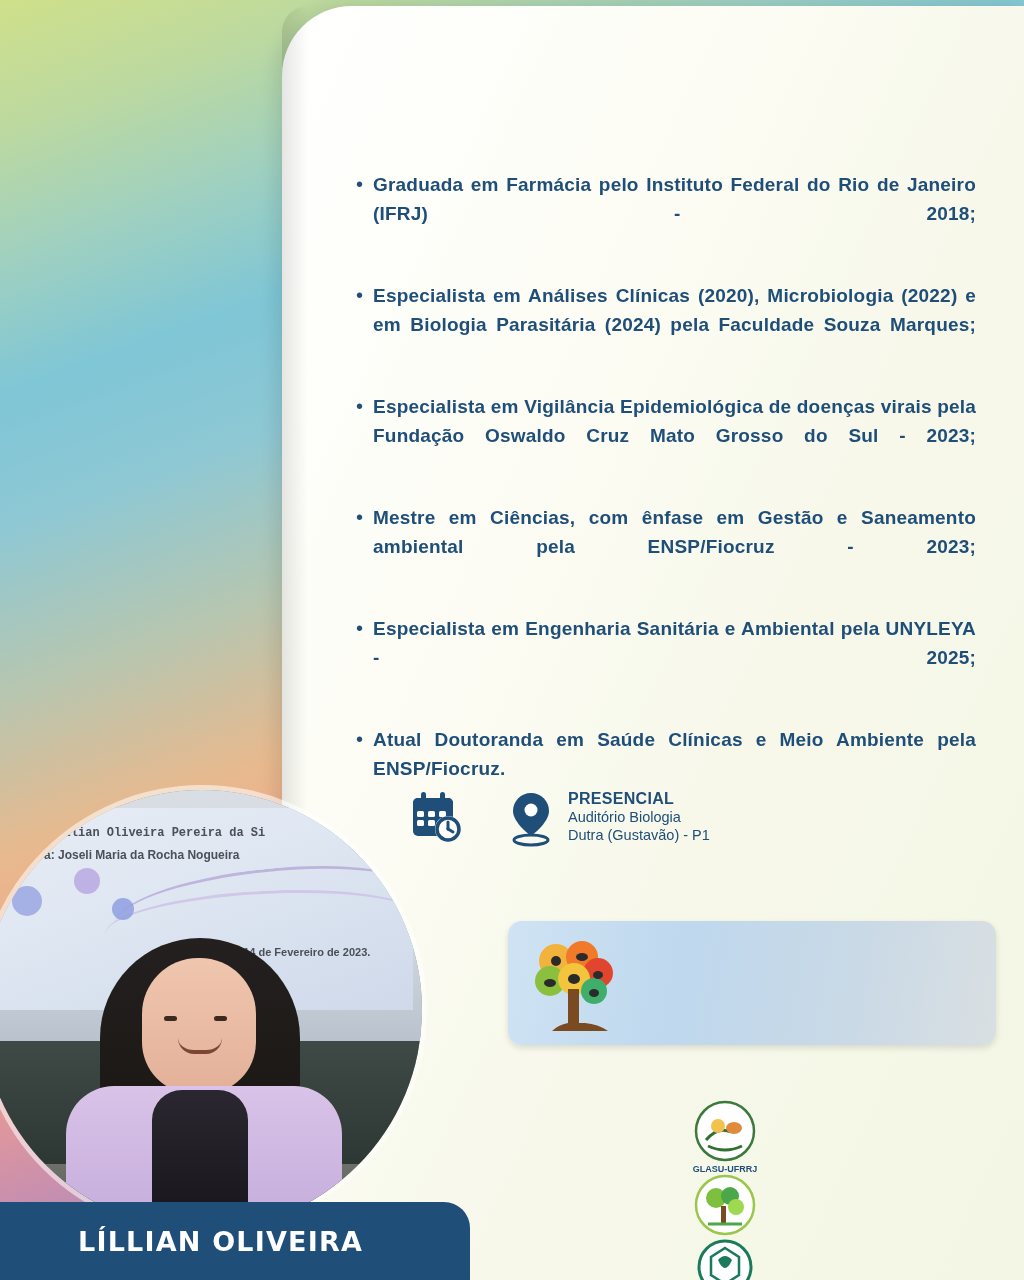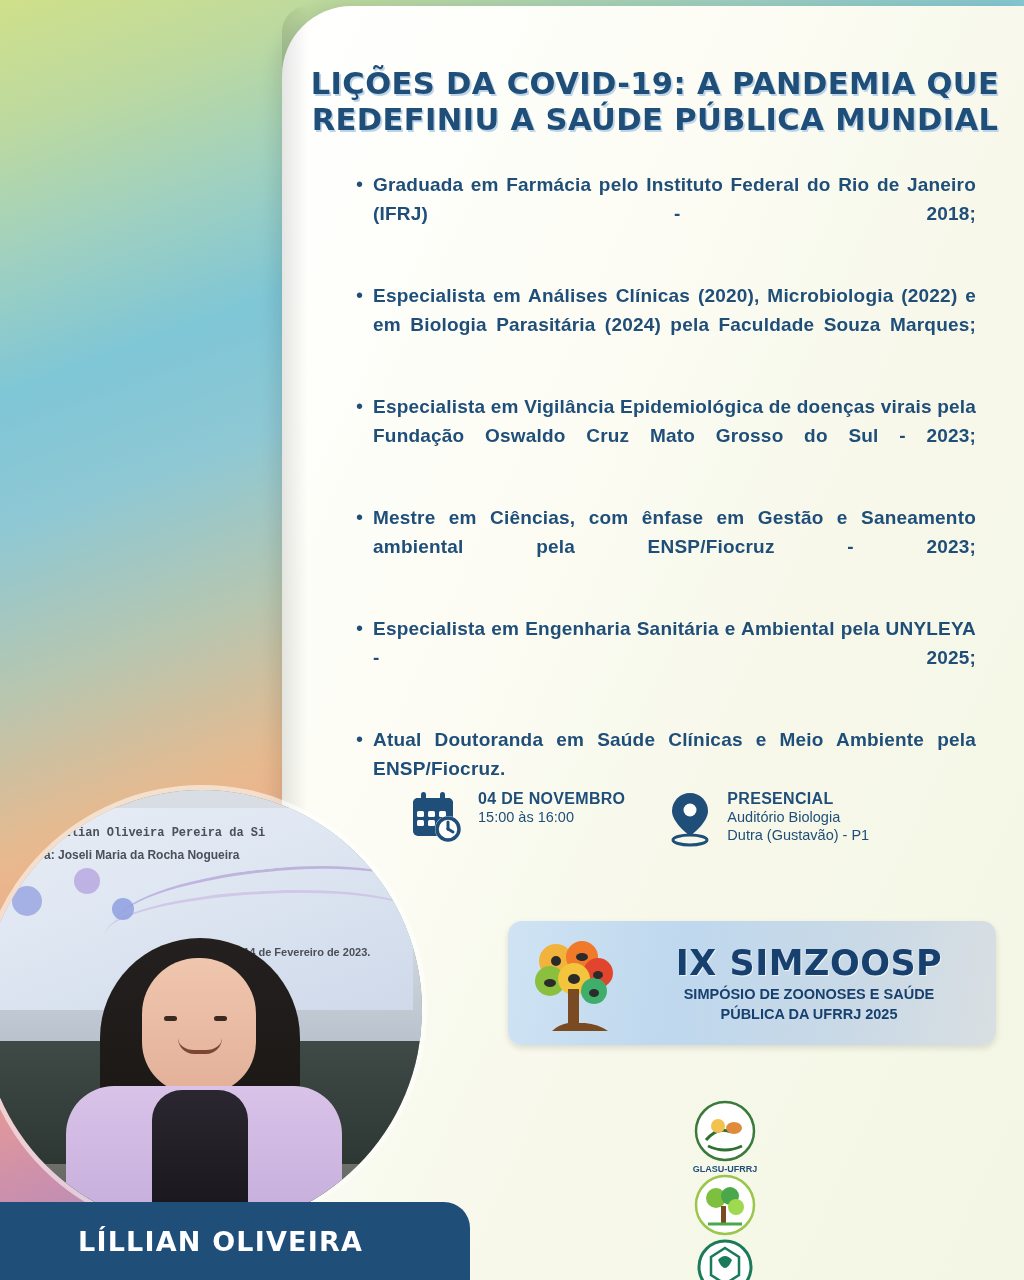--- a/index.html
+++ b/index.html
@@ -208,21 +208,20 @@
   svg { display: block; }
 </style>
 </head>
 <body>
 
 <div id="poster">
 
   <div class="card"></div>
   <div class="card-edge"></div>
 
-  <div class="title">LIÇÕES DA COVID-19: A PANDEMIA QUE REDEFINIU A SAÚDE PÚBLICA MUNDIAL</div>
 
   <div class="bullets">
     <div class="bullet">
       <span class="dot">•</span>
       <span class="txt">Graduada em Farmácia pelo Instituto Federal do Rio de Janeiro (IFRJ) - 2018;</span>
     </div>
     <div class="bullet">
       <span class="dot">•</span>
       <span class="txt">Especialista em Análises Clínicas (2020), Microbiologia (2022) e em Biologia Parasitária (2024) pela Faculdade Souza Marques;</span>
     </div>
@@ -256,24 +255,20 @@
           <rect x="29" y="21" width="7" height="6" rx="1.5" fill="#ffffff"></rect>
           <rect x="7" y="30" width="7" height="6" rx="1.5" fill="#ffffff"></rect>
           <rect x="18" y="30" width="7" height="6" rx="1.5" fill="#ffffff"></rect>
           <rect x="11" y="2" width="5" height="10" rx="2.5" fill="#1f4e79"></rect>
           <rect x="30" y="2" width="5" height="10" rx="2.5" fill="#1f4e79"></rect>
           <circle cx="38" cy="39" r="13" fill="#ffffff"></circle>
           <circle cx="38" cy="39" r="11" fill="none" stroke="#1f4e79" stroke-width="3.5"></circle>
           <line x1="38" y1="39" x2="38" y2="32" stroke="#1f4e79" stroke-width="3" stroke-linecap="round"></line>
           <line x1="38" y1="39" x2="43" y2="42" stroke="#1f4e79" stroke-width="3" stroke-linecap="round"></line>
         </svg>
-      </span>
-      <span style="display:flex;flex-direction:column;">
-        <span class="info-title">04 DE NOVEMBRO</span>
-        <span class="info-sub">15:00 às 16:00</span>
       </span>
     </div>
 
     <div class="info-block">
       <span>
         <svg width="50" height="58" viewBox="0 0 50 58">
           <path d="M25 3 C15 3 7 11 7 21 C7 33 25 46 25 46 C25 46 43 33 43 21 C43 11 35 3 25 3 Z" fill="#1f4e79"></path>
           <circle cx="25" cy="20" r="6.5" fill="#ffffff"></circle>
           <ellipse cx="25" cy="50" rx="17" ry="5" fill="none" stroke="#1f4e79" stroke-width="3"></ellipse>
         </svg>
@@ -299,25 +294,20 @@
         <rect x="46" y="58" width="11" height="34" fill="#7a4a22"></rect>
         <path d="M46 92 q-10 2 -16 8 h56 q-10 -7 -23 -8 z" fill="#7a4a22"></path>
         <circle cx="34" cy="30" r="5" fill="#2b2b2b"></circle>
         <ellipse cx="60" cy="26" rx="6" ry="4" fill="#2b2b2b"></ellipse>
         <ellipse cx="76" cy="44" rx="5" ry="4" fill="#2b2b2b"></ellipse>
         <ellipse cx="28" cy="52" rx="6" ry="4" fill="#2b2b2b"></ellipse>
         <ellipse cx="52" cy="48" rx="6" ry="5" fill="#2b2b2b"></ellipse>
         <ellipse cx="72" cy="62" rx="5" ry="4" fill="#2b2b2b"></ellipse>
       </svg>
     </span>
-    <div class="banner-text">
-      <div class="banner-title">IX SIMZOOSP</div>
-      <div class="banner-sub">SIMPÓSIO DE ZOONOSES E SAÚDE</div>
-      <div class="banner-sub">PÚBLICA DA UFRRJ 2025</div>
-    </div>
   </div>
 
   <div class="logos">
     <div class="logo">
       <span>
         <svg width="62" height="62" viewBox="0 0 62 62">
           <circle cx="31" cy="31" r="29" fill="#ffffff" stroke="#3b7a3b" stroke-width="2.5"></circle>
           <path d="M12 40 q12 -14 25 -8" stroke="#2f6f2f" stroke-width="3" fill="none"></path>
           <circle cx="24" cy="26" r="7" fill="#f2c14e"></circle>
           <ellipse cx="40" cy="28" rx="8" ry="6" fill="#e08a3c"></ellipse>

